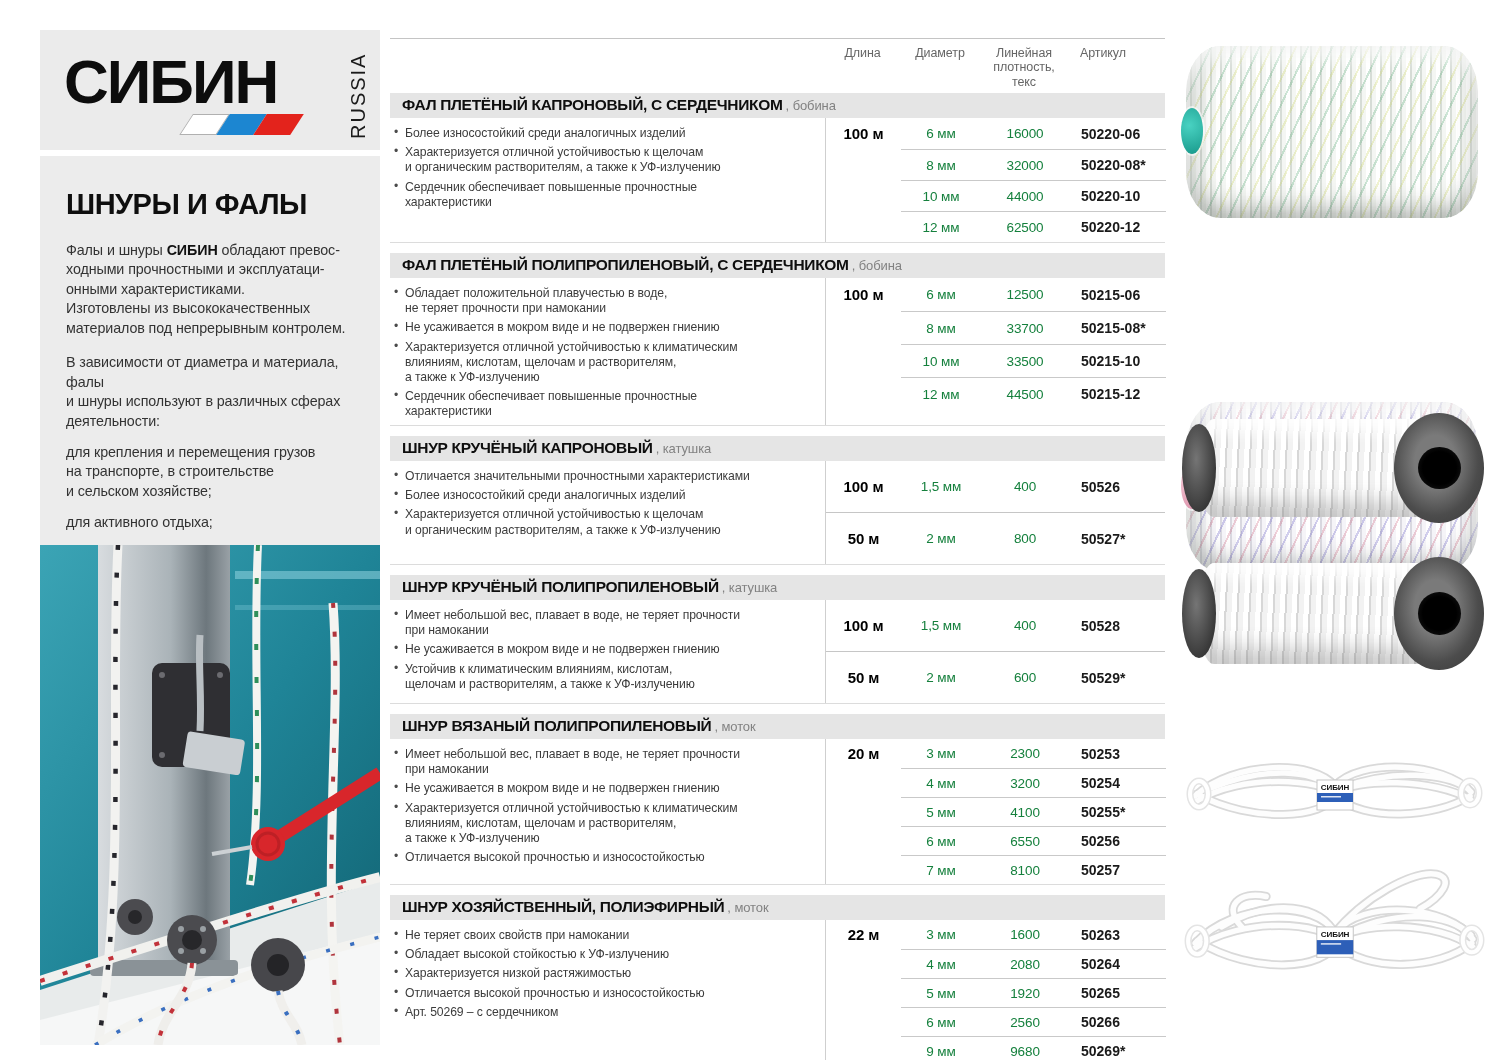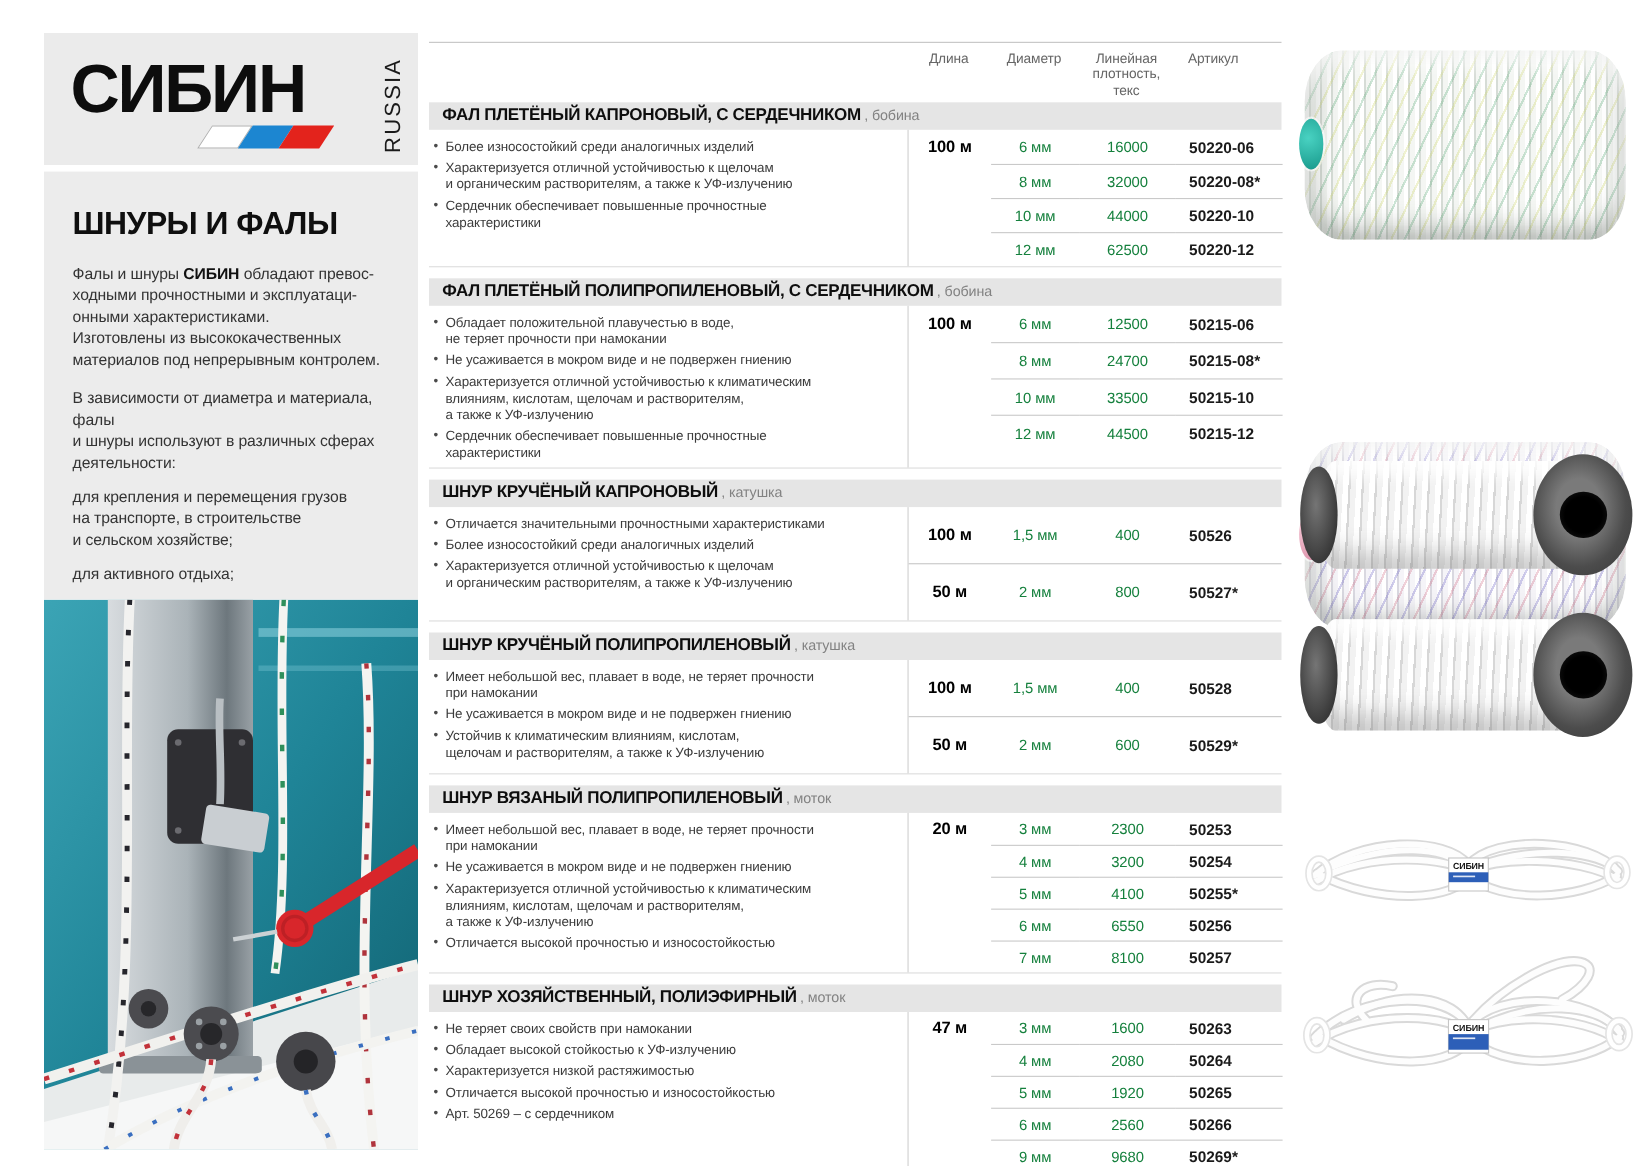--- a/index.html
+++ b/index.html
@@ -246,21 +246,21 @@
             <li>Сердечник обеспечивает повышенные прочностные
 характеристики</li>
           </ul>
           <div class="ptable" style="--rh: 33px;">
             <div class="group">
               <div class="cell len" style="grid-area: 1 / 1 / span 4;">100 м</div>
               <div class="cell dia" style="grid-area: 1 / 2;">6 мм</div>
               <div class="cell tex" style="grid-area: 1 / 3;">12500</div>
               <div class="cell art" style="grid-area: 1 / 4;">50215-06</div>
               <div class="cell dia sep" style="grid-area: 2 / 2;">8 мм</div>
-              <div class="cell tex sep" style="grid-area: 2 / 3;">24700</div>
+              <div class="cell tex sep" style="grid-area: 2 / 3;">33700</div>
               <div class="cell art sep" style="grid-area: 2 / 4;">50215-08*</div>
               <div class="cell dia sep" style="grid-area: 3 / 2;">10 мм</div>
               <div class="cell tex sep" style="grid-area: 3 / 3;">33500</div>
               <div class="cell art sep" style="grid-area: 3 / 4;">50215-10</div>
               <div class="cell dia sep" style="grid-area: 4 / 2;">12 мм</div>
               <div class="cell tex sep" style="grid-area: 4 / 3;">44500</div>
               <div class="cell art sep" style="grid-area: 4 / 4;">50215-12</div>
             </div>
           </div>
         </div>
@@ -367,21 +367,21 @@
         <div class="pbody">
           <ul class="bullets">
             <li>Не теряет своих свойств при намокании</li>
             <li>Обладает высокой стойкостью к УФ-излучению</li>
             <li>Характеризуется низкой растяжимостью</li>
             <li>Отличается высокой прочностью и износостойкостью</li>
             <li>Арт. 50269 – с сердечником</li>
           </ul>
           <div class="ptable" style="--rh: 29px;">
             <div class="group">
-              <div class="cell len" style="grid-area: 1 / 1 / span 5;">47 м</div>
+              <div class="cell len" style="grid-area: 1 / 1 / span 5;">22 м</div>
               <div class="cell dia" style="grid-area: 1 / 2;">3 мм</div>
               <div class="cell tex" style="grid-area: 1 / 3;">1600</div>
               <div class="cell art" style="grid-area: 1 / 4;">50263</div>
               <div class="cell dia sep" style="grid-area: 2 / 2;">4 мм</div>
               <div class="cell tex sep" style="grid-area: 2 / 3;">2080</div>
               <div class="cell art sep" style="grid-area: 2 / 4;">50264</div>
               <div class="cell dia sep" style="grid-area: 3 / 2;">5 мм</div>
               <div class="cell tex sep" style="grid-area: 3 / 3;">1920</div>
               <div class="cell art sep" style="grid-area: 3 / 4;">50265</div>
               <div class="cell dia sep" style="grid-area: 4 / 2;">6 мм</div>

